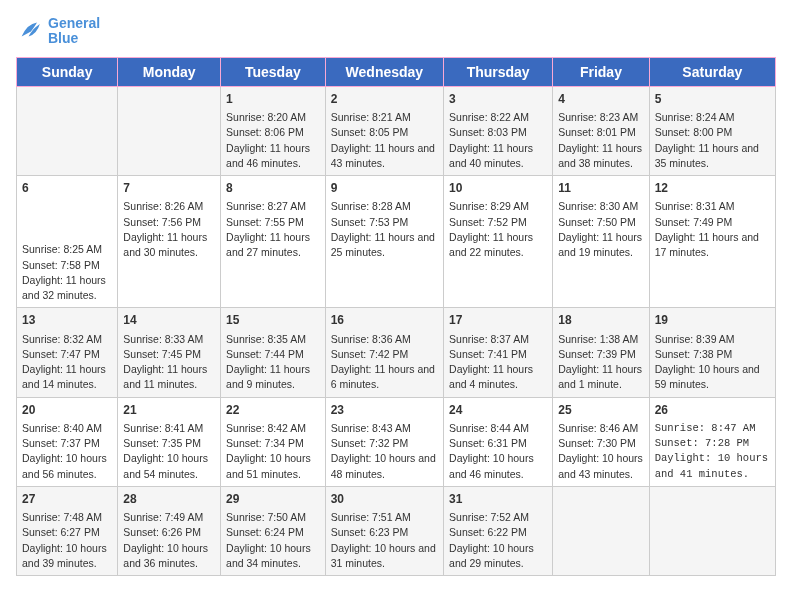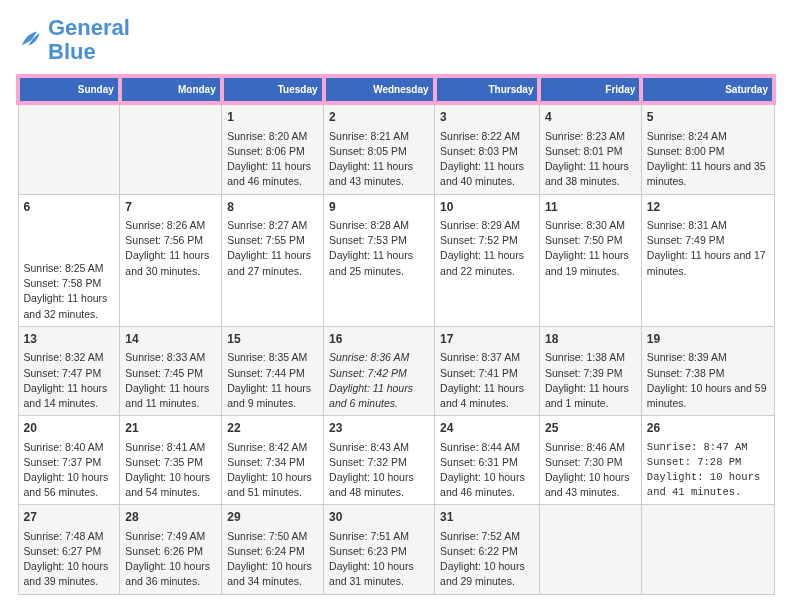--- a/index.html
+++ b/index.html
@@ -15,21 +15,21 @@
       justify-content: space-between;
       align-items: flex-start;
       margin-bottom: 10px;
     }
     .logo {
       display: flex;
       align-items: center;
       gap: 4px;
     }
     .logo-text {
-      font-size: 22px;
+      font-size: 14px;
       font-weight: bold;
       color: #333;
       line-height: 1.1;
     }
     .logo-text span {
       color: #4a90d9;
     }
     .logo-bird {
       width: 28px;
       height: 28px;
@@ -48,24 +48,24 @@
     }
     table {
       width: 100%;
       border-collapse: collapse;
       font-size: 11px;
     }
     thead tr th {
       background-color: #3a6abf;
       color: #fff;
       padding: 6px 4px;
-      text-align: right;
-      font-size: 10px;
+      text-align: center;
+      font-size: 14px;
       font-weight: bold;
-      border: 4px solid #f9a8d4;
+      border: 1px solid #f9a8d4;
     }
     tbody tr td {
       border: 1px solid #ccc;
       vertical-align: top;
       padding: 4px 5px;
       min-height: 80px;
       height: 85px;
       color: #333;
       line-height: 1.45;
     }
@@ -215,21 +215,21 @@
 Daylight: 11 hours and 11 minutes.</div>
         </td>
         <td>
           <span class="day-num">15</span>
           <div class="day-info" style="white-space: pre-line;">Sunrise: 8:35 AM
 Sunset: 7:44 PM
 Daylight: 11 hours and 9 minutes.</div>
         </td>
         <td>
           <span class="day-num">16</span>
-          <div class="day-info" style="white-space: pre-line; font-style: italic;">Sunrise: 8:36 AM
+          <div class="day-info" style="white-space: pre-line;">Sunrise: 8:36 AM
 Sunset: 7:42 PM
 Daylight: 11 hours and 6 minutes.</div>
         </td>
         <td>
           <span class="day-num">17</span>
           <div class="day-info" style="white-space: pre-line;">Sunrise: 8:37 AM
 Sunset: 7:41 PM
 Daylight: 11 hours and 4 minutes.</div>
         </td>
         <td>

